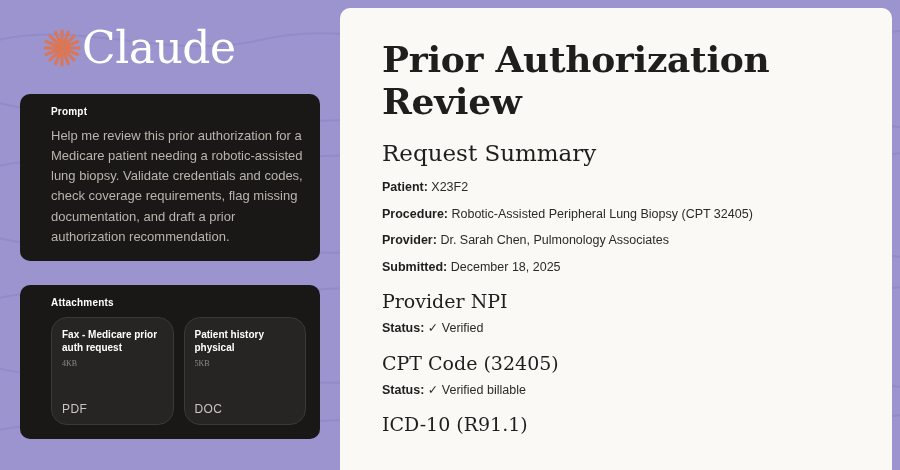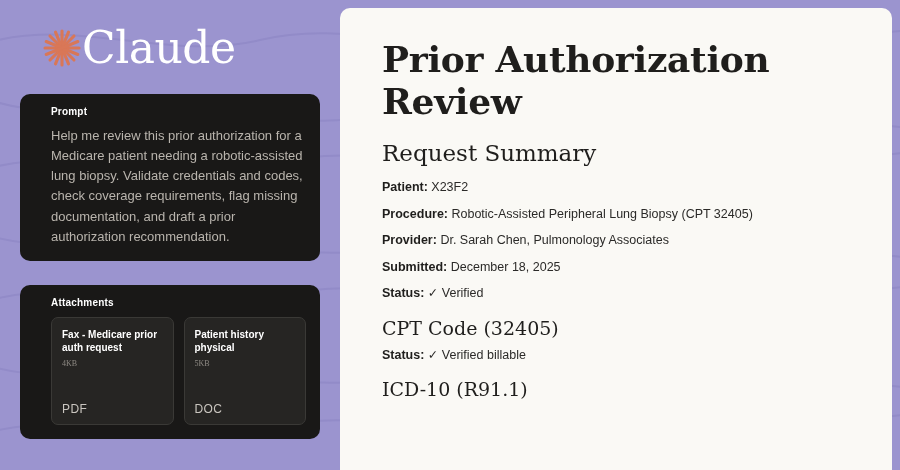--- a/index.html
+++ b/index.html
@@ -74,21 +74,21 @@
   }
 
   .attach-grid {
     display: flex;
     gap: 10px;
   }
   .attach-item {
     flex: 1 1 0;
     background: #262523;
     border: 1px solid #3a3936;
-    border-radius: 7px;
+    border-radius: 16px;
     padding: 10px 10px 8px 10px;
     height: 108px;
     display: flex;
     flex-direction: column;
     justify-content: flex-start;
     position: relative;
   }
   .attach-name {
     font-size: 10px;
     font-weight: bold;
@@ -233,20 +233,21 @@
     <div class="doc-field">
       <span class="lbl">Provider:</span>
       <span>Dr. Sarah Chen, Pulmonology Associates</span>
     </div>
     <div class="doc-field">
       <span class="lbl">Submitted:</span>
       <span>December 18, 2025</span>
     </div>
 
 
+    <div class="doc-h3">Provider NPI</div>
     <div class="doc-field">
       <span class="lbl">Status:</span>
       <span>✓ Verified</span>
     </div>
 
     <div class="doc-h3">CPT Code (32405)</div>
     <div class="doc-field">
       <span class="lbl">Status:</span>
       <span>✓ Verified billable</span>
     </div>

